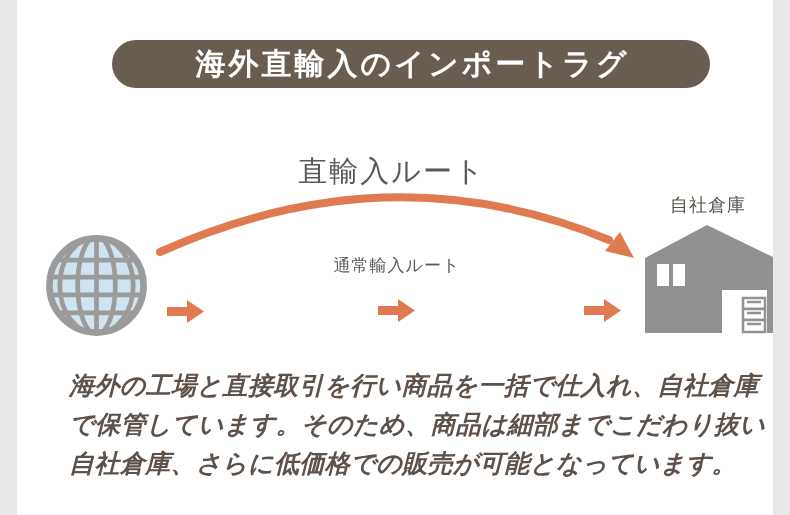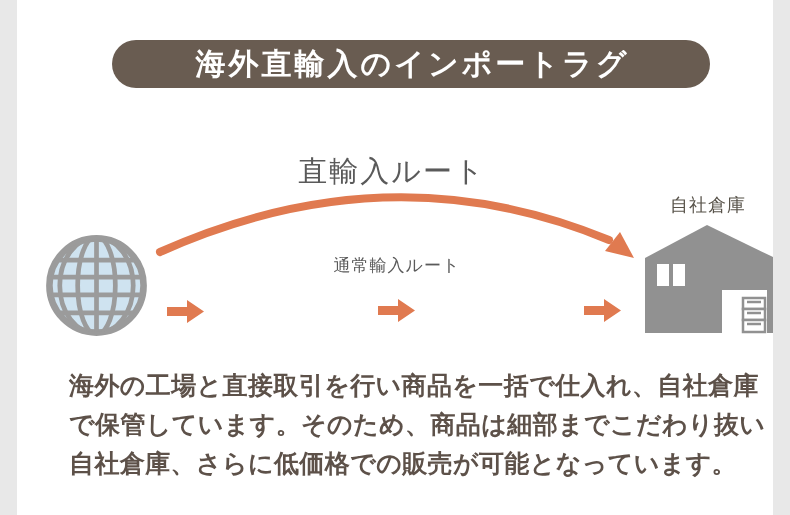--- a/index.html
+++ b/index.html
@@ -66,21 +66,21 @@
   .house-svg{position:absolute;left:625px;top:224px;width:134px;height:110px;}
   .house-body{fill:var(--icon_gray);}
   .house-white{fill:#ffffff;}
   .drawer{fill:#ffffff;stroke:var(--icon_gray);stroke-width:2.5;}
   .drawer-line{stroke:var(--icon_gray);stroke-width:2.5;}
   .description{
     position:absolute;left:52px;top:366px;width:700px;
     font-size:25px;font-weight:bold;color:var(--body_color);
     line-height:39px;letter-spacing:0.4px;
   }
-  .description div{white-space:nowrap;}
+  .description div{white-space:nowrap;font-style:italic;}
 </style>
 </head>
 <body>
 
 <div class="stage">
 
   <div class="banner">
     <span>海外直輸入のインポートラグ</span>
   </div>
 

